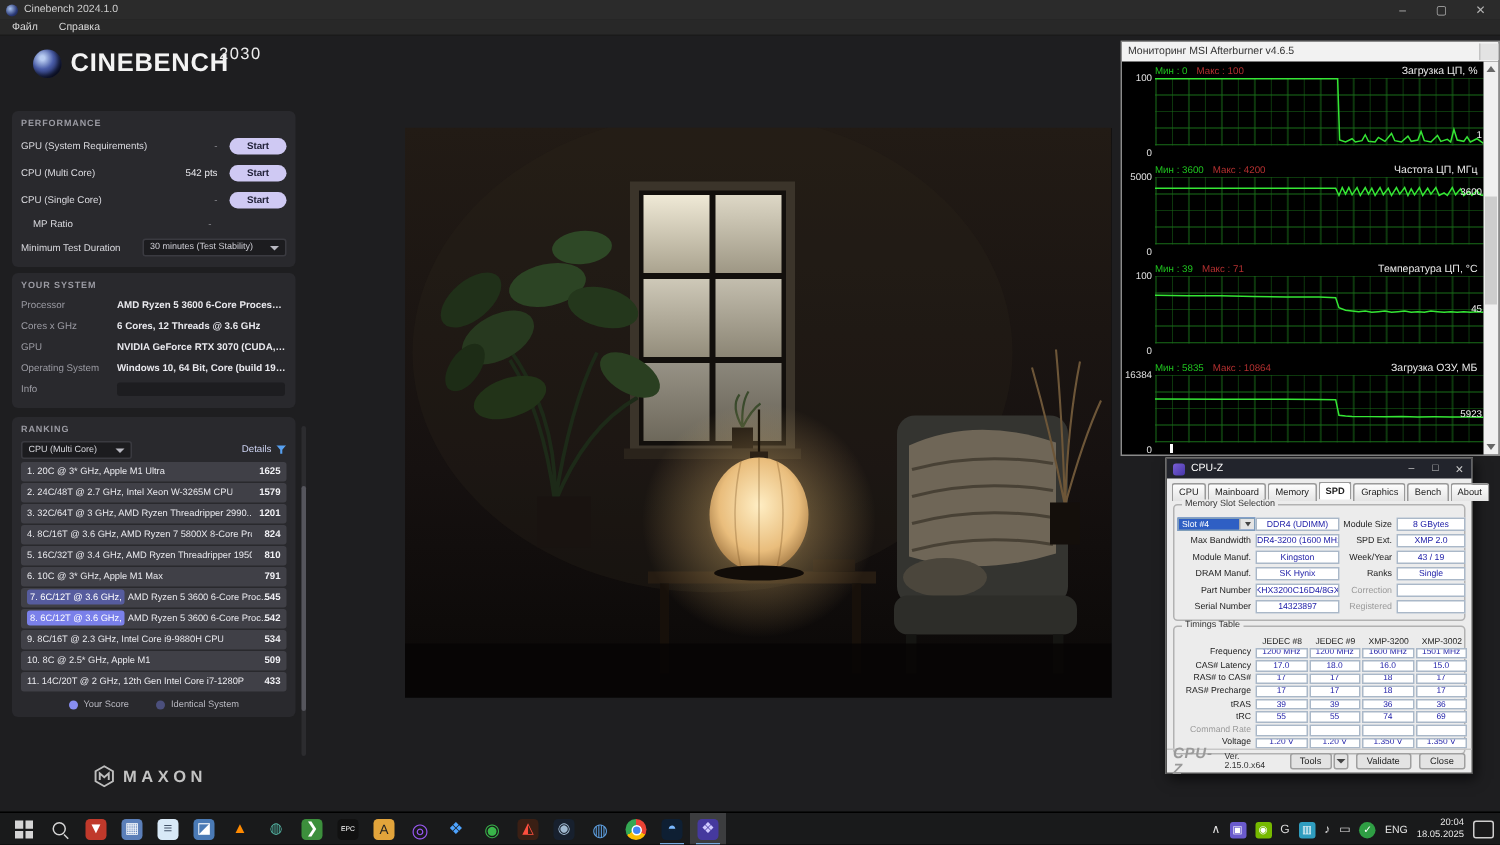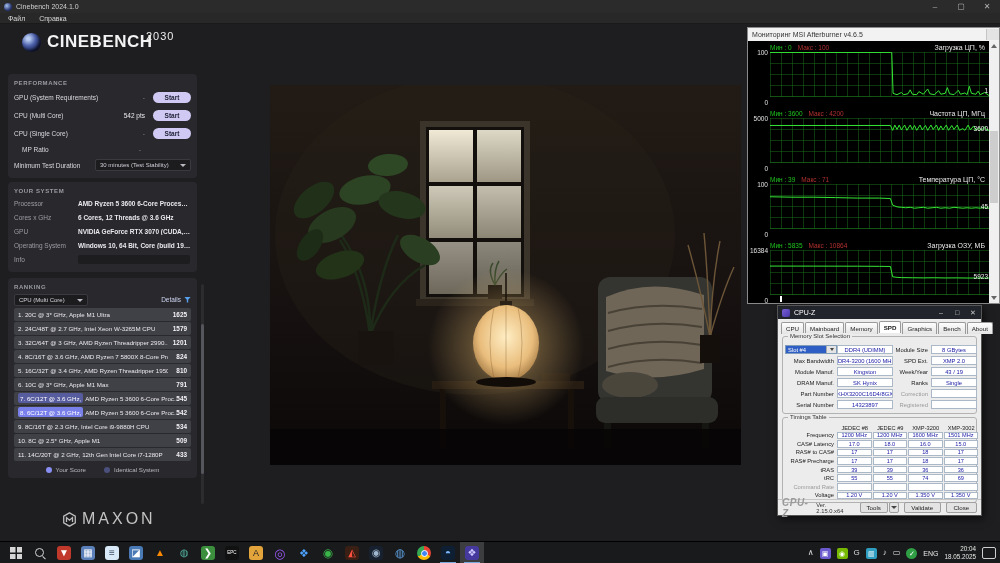--- a/index.html
+++ b/index.html
@@ -50,21 +50,21 @@
   .hl{font-size:6.2px;color:#fff;border-radius:2px;padding:1.5px 2px;margin-right:2px;white-space:nowrap;}
   .hl.identical{background:#565c9e;}
   .hl.yours{background:#7a80ea;}
   .rscore{position:absolute;right:4px;font-size:6.4px;font-weight:bold;color:#f2f2f6;}
   #legend-row{position:absolute;left:0;right:0;bottom:5px;display:flex;justify-content:center;gap:18px;align-items:center;}
   .litem{display:flex;align-items:center;gap:4px;font-size:6.2px;color:#b9b9c1;}
   .ldot{width:6px;height:6px;border-radius:50%;}
   .ldot.yours{background:#888ef2;}
   .ldot.identical{background:#4b4f7c;}
   #maxon{position:absolute;left:62px;top:486px;display:flex;align-items:center;gap:5px;color:#c3c3c3;}
-  #maxon-text{font-size:16px;font-weight:normal;letter-spacing:3px;}
+  #maxon-text{font-size:11px;font-weight:bold;letter-spacing:3px;}
   #panel-scroll{position:absolute;left:201px;top:260px;width:3px;height:220px;background:#2c2c2f;border-radius:2px;}
   #panel-thumb{position:absolute;left:0;top:40px;width:3px;height:150px;background:#55555c;border-radius:2px;}
 
   
   #scene{left:270px;top:85px;width:471px;height:380px;box-shadow:inset 0 0 60px 25px rgba(0,0,0,.55);}
 
   
   #ab{left:747px;top:27px;width:253px;height:277px;background:#000;border:1px solid #8a8a8a;box-sizing:border-box;}
   #ab-title{height:13px;background:#f2f2f2;display:flex;align-items:center;padding-left:4px;font-size:7px;color:#333;position:relative;}
   #ab-title-btn{position:absolute;right:0;top:1px;width:12px;height:11px;background:#e3e3e3;border-left:1px solid #c4c4c4;}

